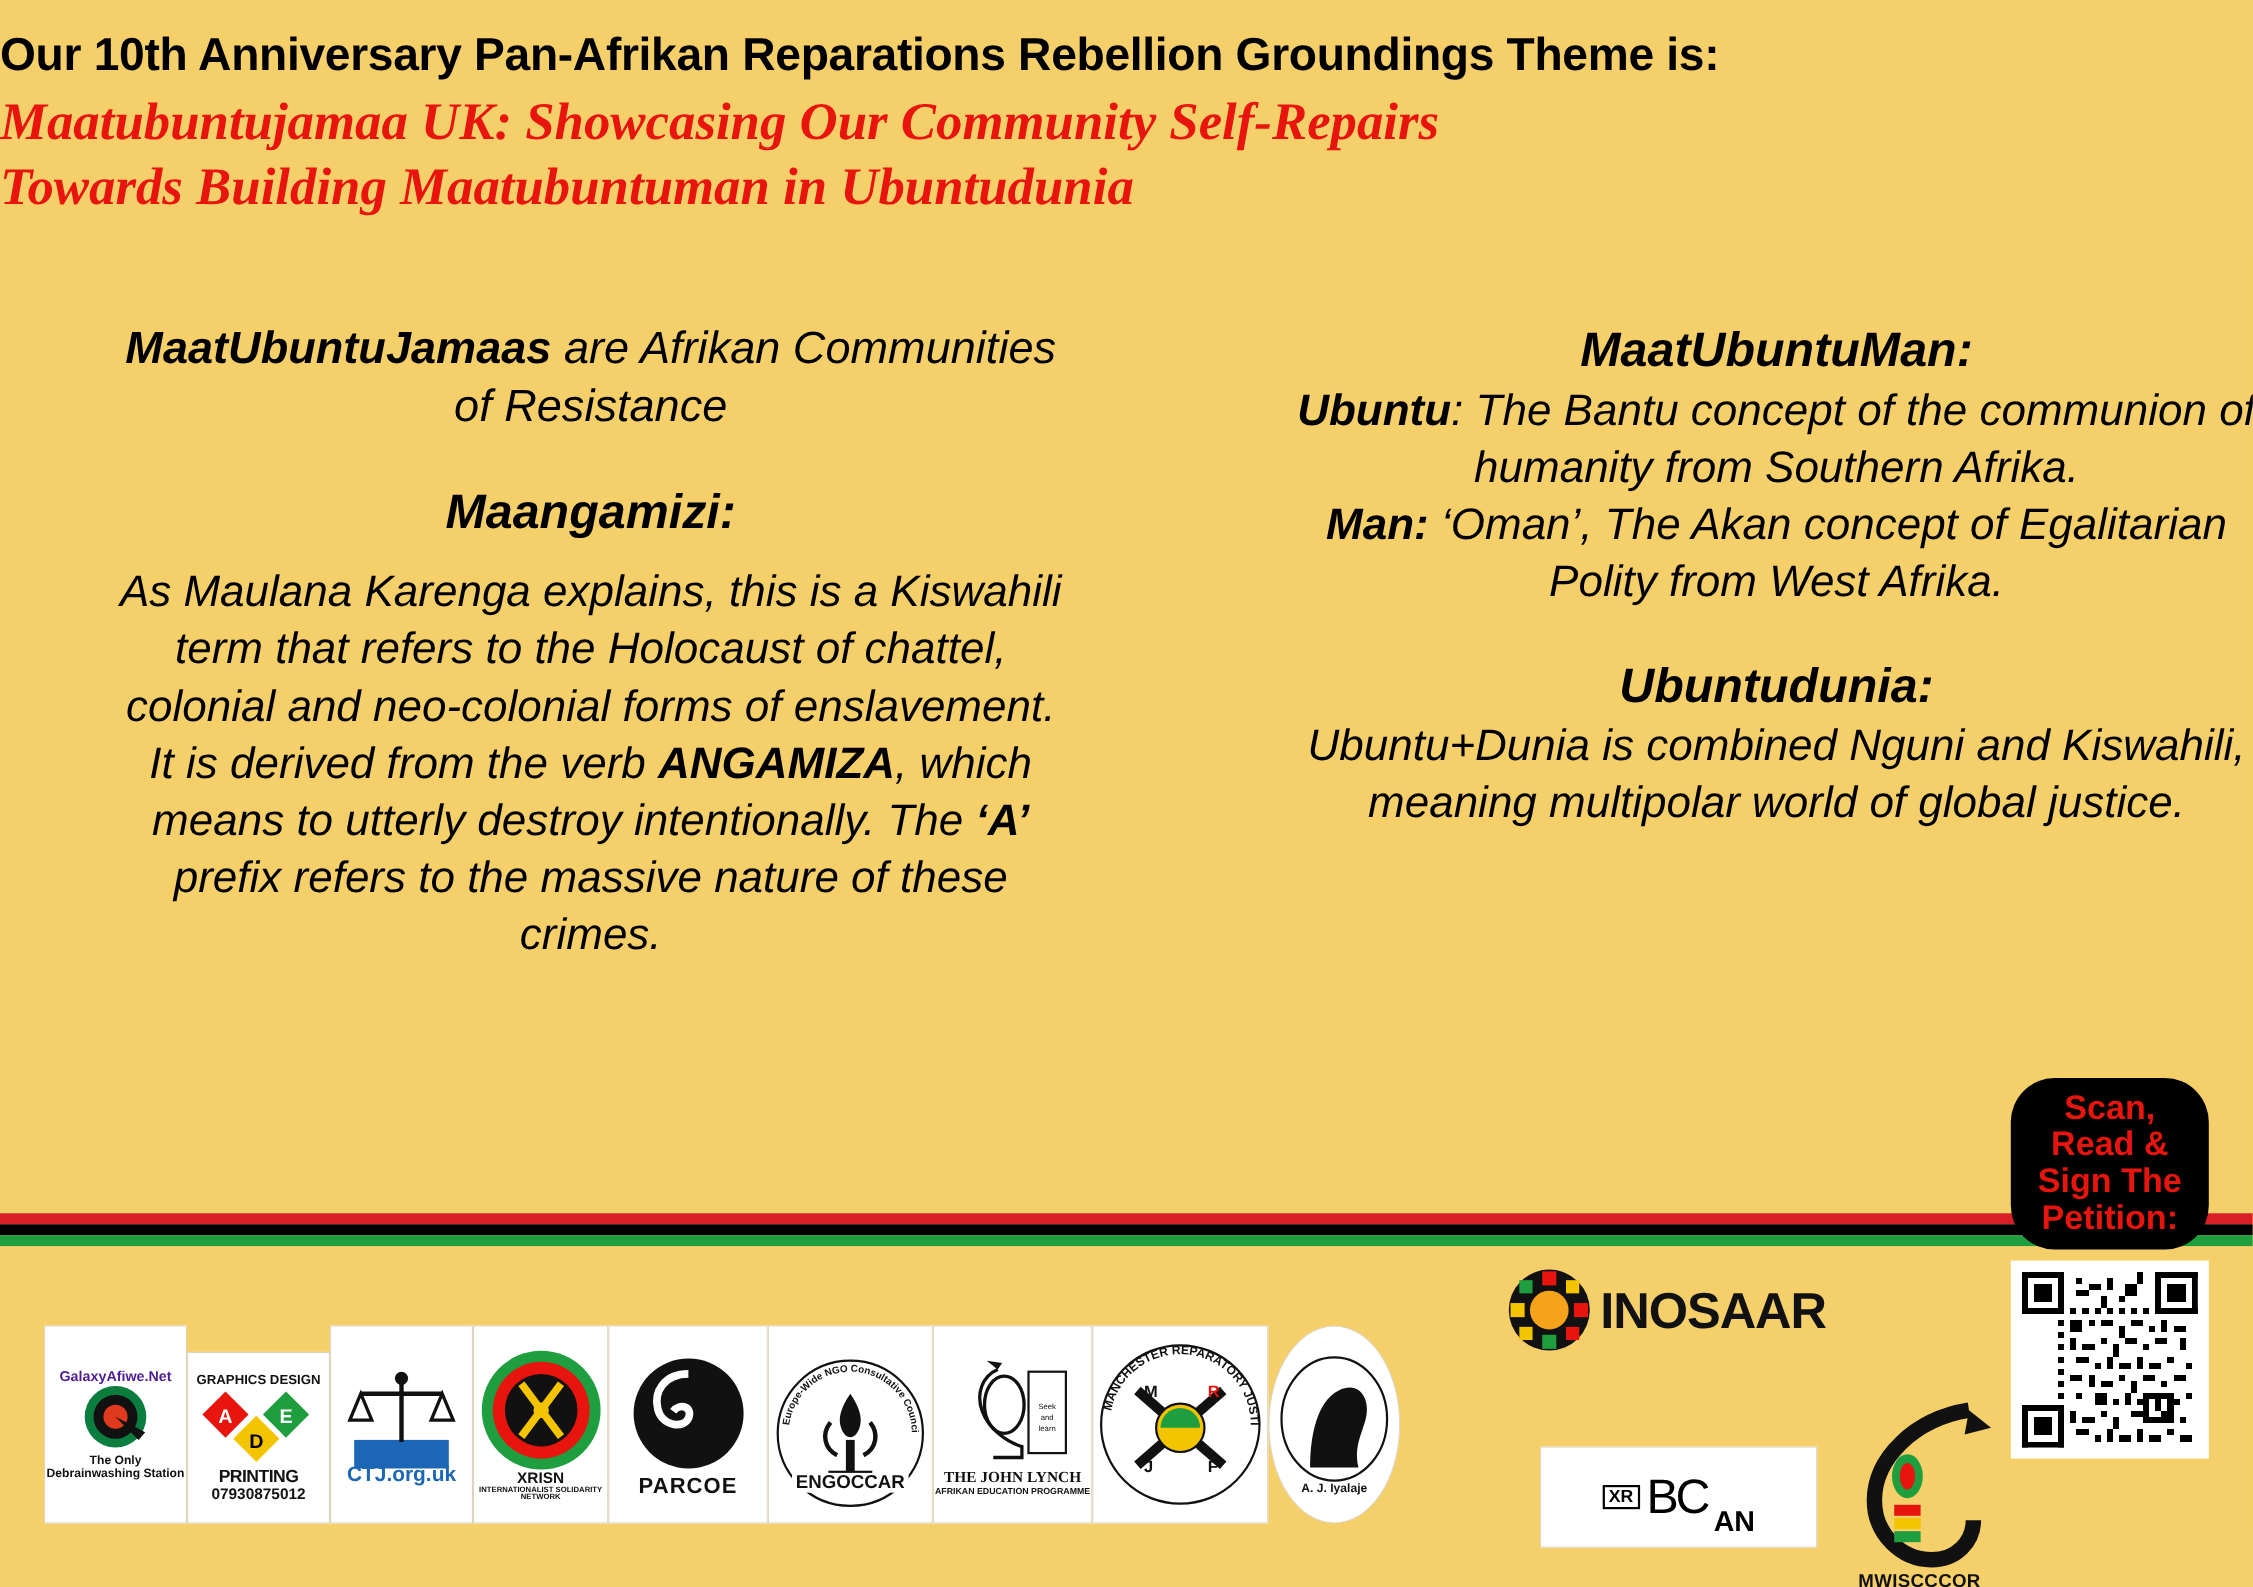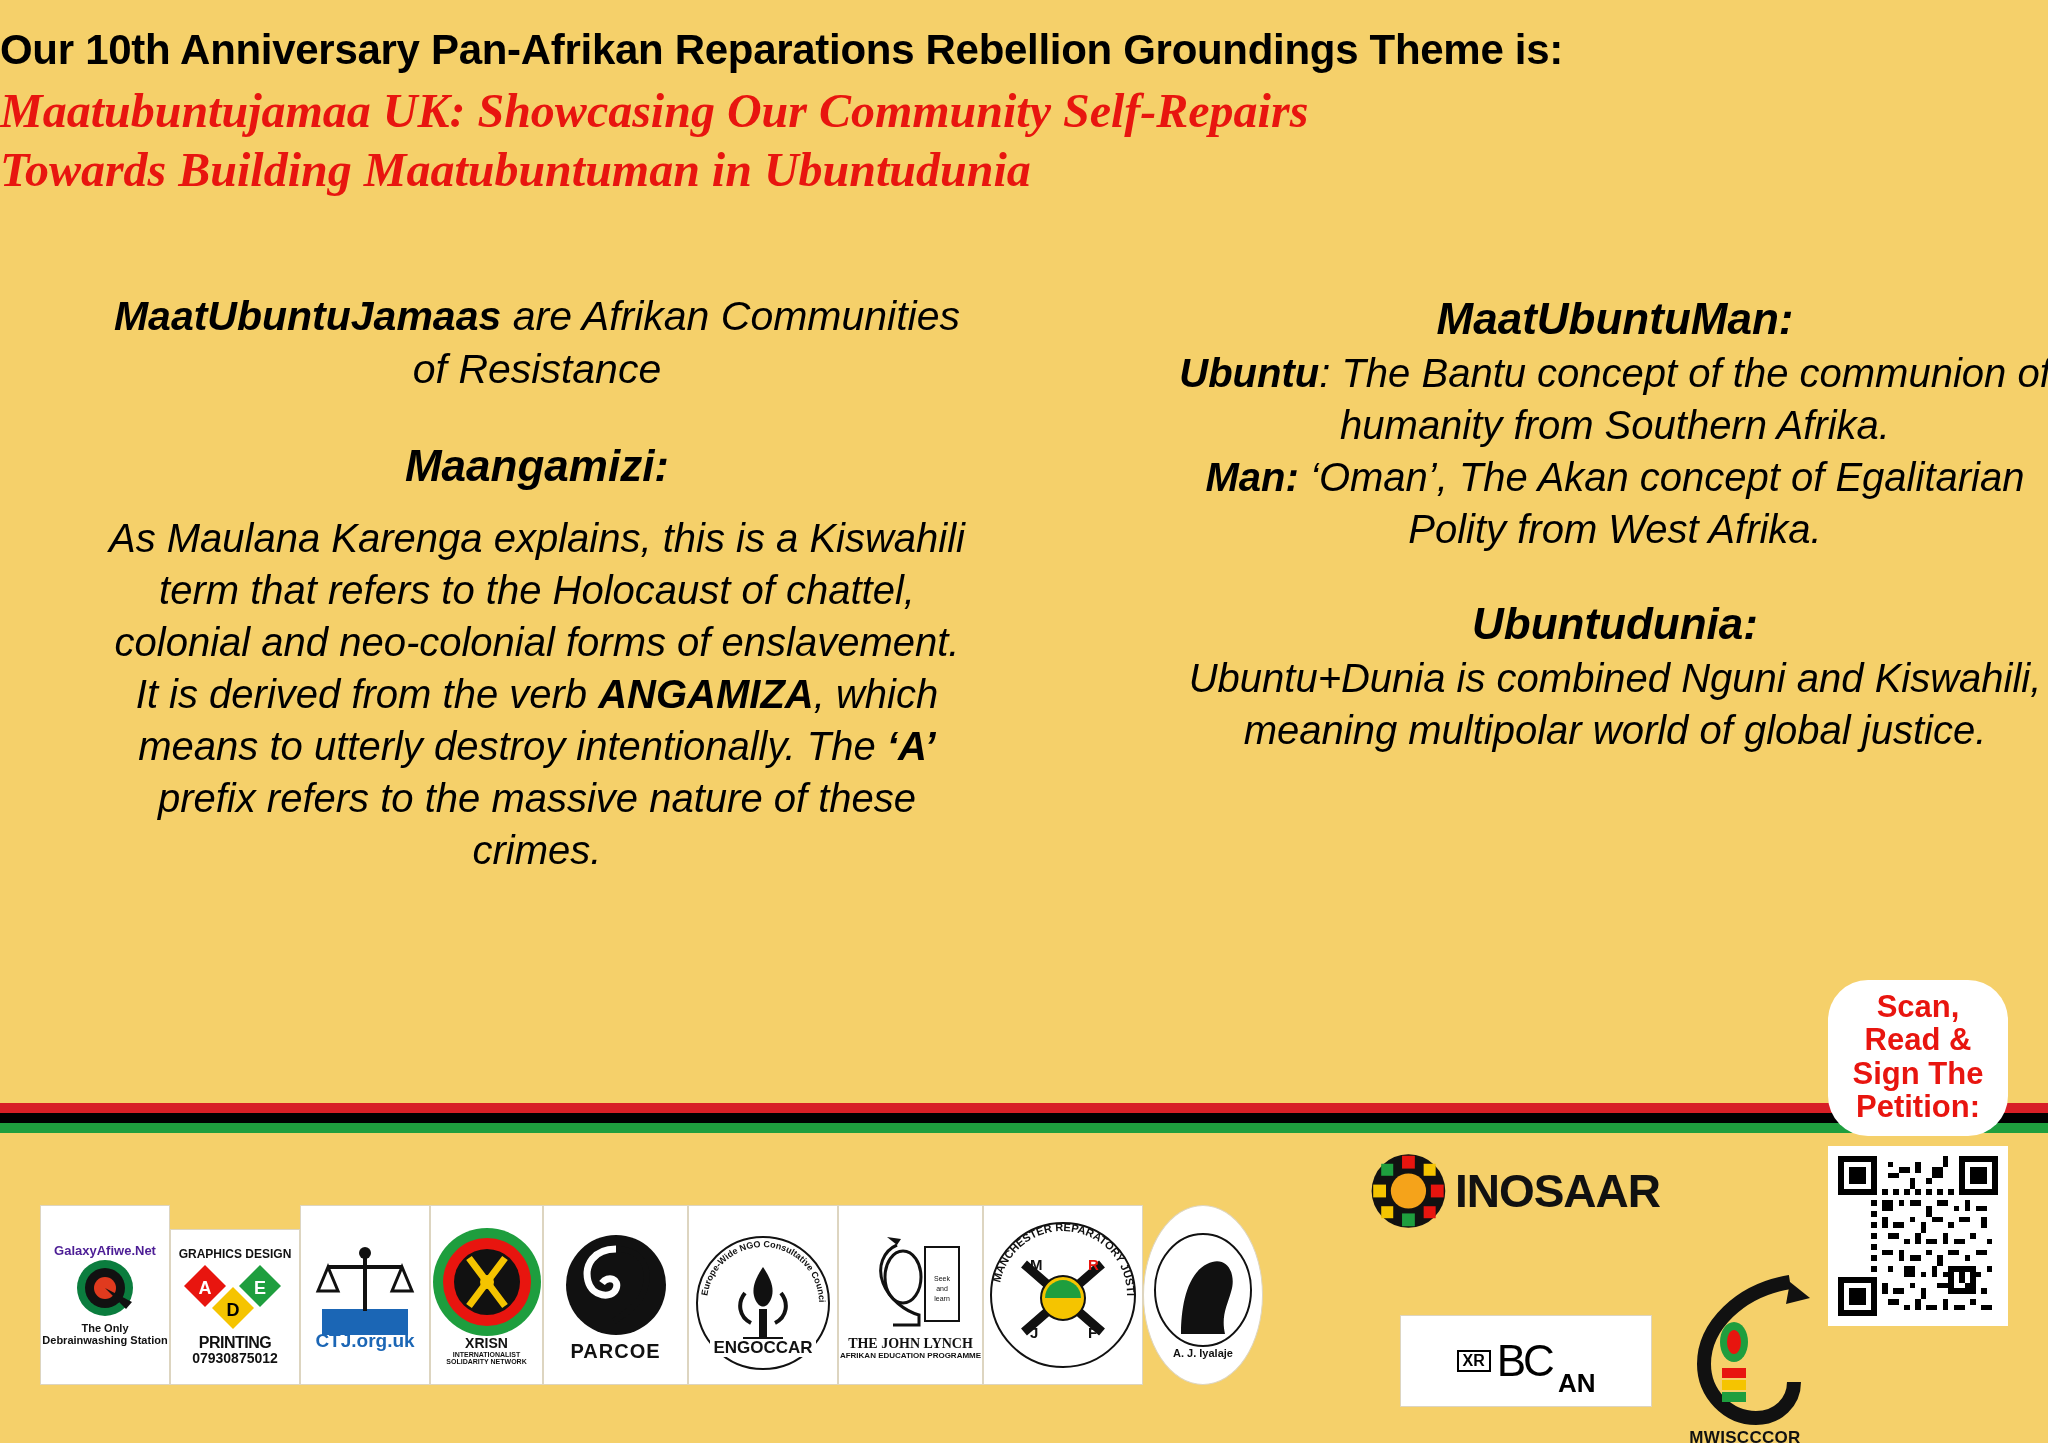--- a/index.html
+++ b/index.html
@@ -141,21 +141,21 @@
     text-align: center;
     overflow: hidden;
     font-family: "Liberation Sans", sans-serif;
     color: #111;
   }
   .logo .t { line-height: 1.05; }
 
   .lg1 { width: 130px; height: 180px; }
   .lg2 { width: 130px; height: 156px; }
   .lg3 { width: 130px; height: 180px; }
-  .lg4 { width: 113px; height: 180px; }
+  .lg4 { width: 123px; height: 180px; }
   .lg5 { width: 145px; height: 180px; }
   .lg6 { width: 150px; height: 180px; }
   .lg7 { width: 145px; height: 180px; }
   .lg8 { width: 160px; height: 180px; }
   .lg9 { width: 120px; height: 180px; border-radius: 50% / 50%; }
 
   .inosaar {
     position: absolute;
     left: 1370px;
     top: 10px;
@@ -227,21 +227,21 @@
 
   
   .petition {
     position: absolute;
     left: 1828px;
     top: 980px;
     width: 180px;
     text-align: center;
   }
   .petition-bubble {
-    background: #ffffff;
+    background: #000000;
     border-radius: 40px;
     padding: 10px 8px 12px 8px;
     display: inline-block;
   }
   .petition-text {
     color: #e8150f;
     font-weight: bold;
     font-size: 31px;
     line-height: 1.08;
     font-family: "Liberation Sans", sans-serif;

